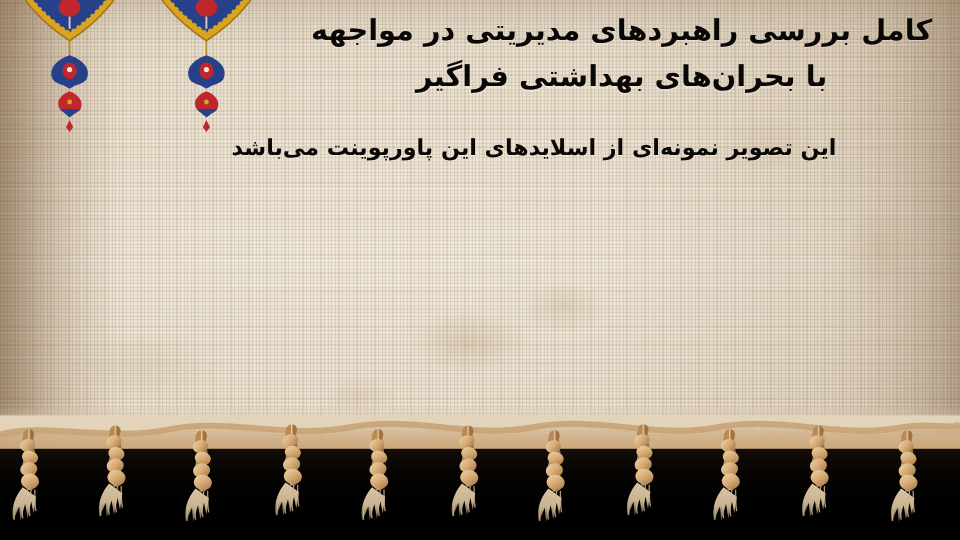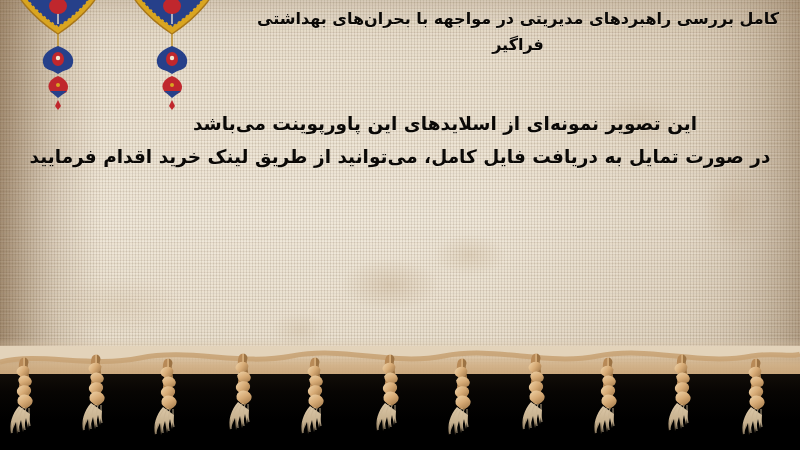--- a/index.html
+++ b/index.html
@@ -96,21 +96,21 @@
 
   
   .textlayer{
     position:absolute;inset:0;
     direction:rtl;
     text-align:center;
     color:#0a0806;
   }
   .title{
     position:absolute;top:6px;left:248px;width:540px;
-    font-size:16px;line-height:1.62;
+    font-size:24px;line-height:1.62;
     font-weight:700;
     letter-spacing:.1px;
     text-shadow:0 1px 0 rgba(255,250,240,.30);
   }
   .body{
     position:absolute;top:112px;left:12px;width:776px;text-align:center;
   }
   .line{
     font-size:18.5px;
     line-height:1.30;
@@ -185,21 +185,20 @@
     <svg class="motif m2" width="104" height="158" viewBox="0 0 104 158">
       <use href="#med"></use>
     </svg>
   </div>
 
   <div class="textlayer">
     <div class="title">کامل بررسی راهبردهای مدیریتی در مواجهه با بحران‌های بهداشتی فراگیر</div>
 
     <div class="body">
       <p class="line l1">این تصویر نمونه‌ای از اسلایدهای این پاورپوینت می‌باشد</p>
-      <p class="line l3">در صورت تمایل به دریافت فایل کامل، می‌توانید از طریق لینک خرید اقدام فرمایید</p>
     </div>
   </div>
 
   <div class="selvedge"></div>
   <div class="blackband"></div>
 
   <svg class="fringe" width="800" height="104" viewBox="0 0 800 104" preserveAspectRatio="none">
     <defs>
       <linearGradient id="cordg" x1="0" y1="0" x2="1" y2="0">
         <stop offset="0" stop-color="#b88a57"></stop>

